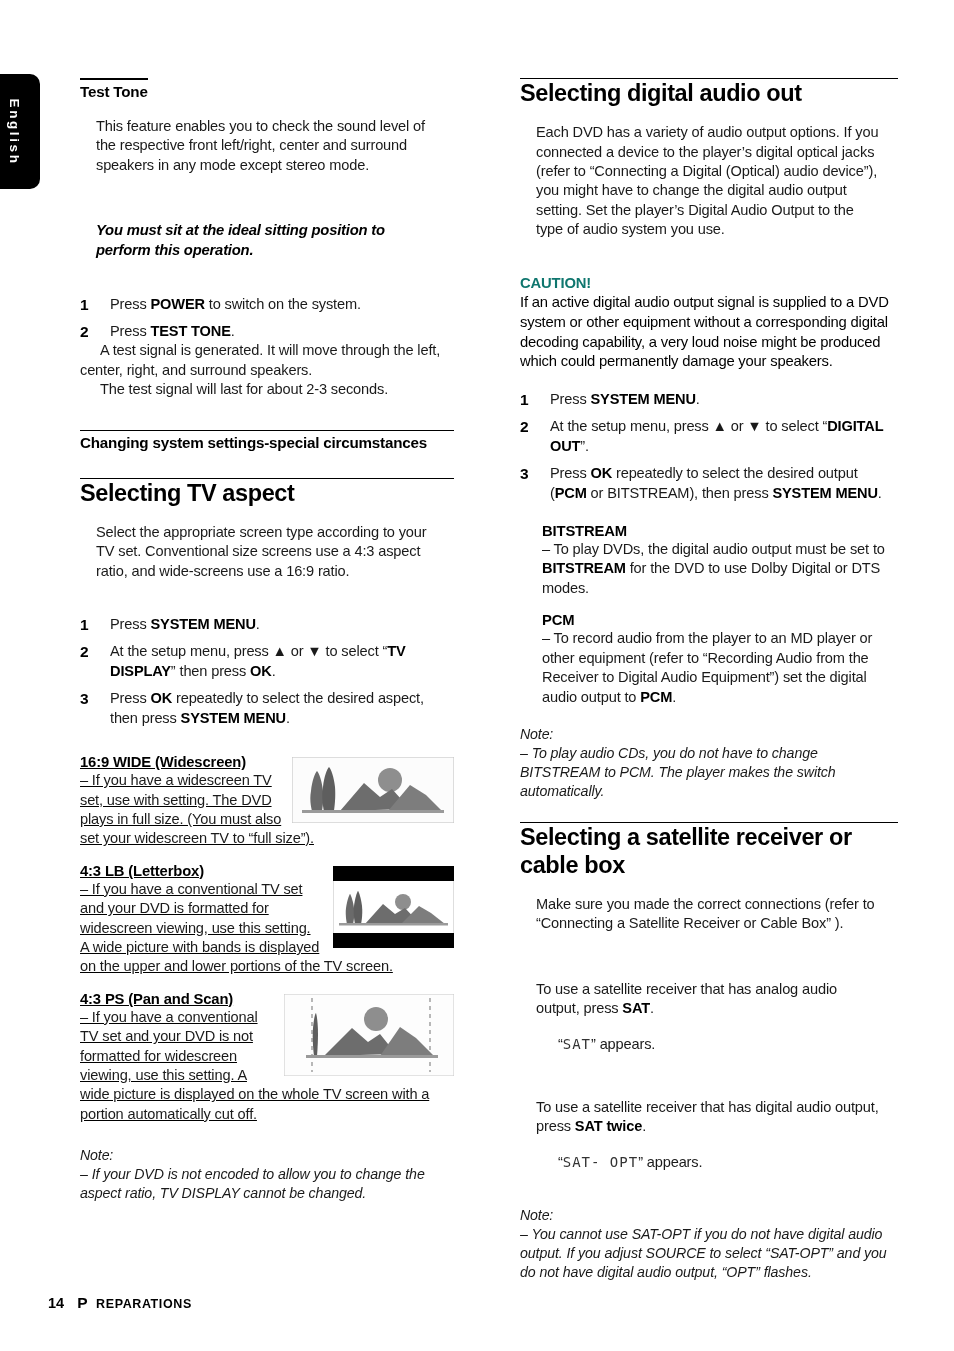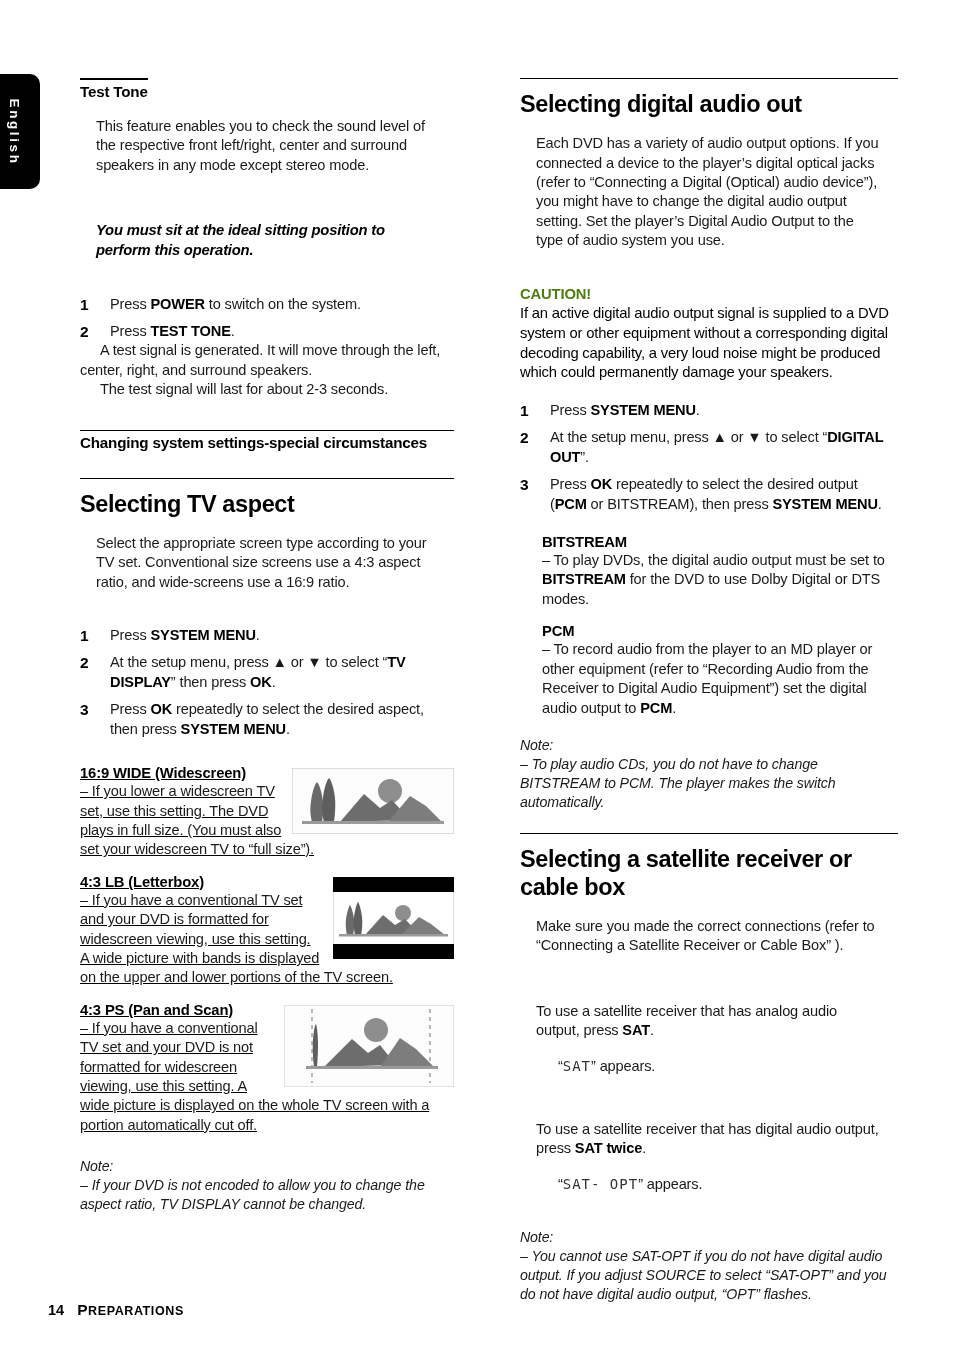--- a/index.html
+++ b/index.html
@@ -73,42 +73,42 @@
     display: block;
     border-top: 1.6px solid #000;
   }
   .section-head {
     font-size: 23.5px;
     font-weight: bold;
     color: #000;
     letter-spacing: -0.4px;
     line-height: 1.16;
     border-top: 1.8px solid #000;
-    padding-top: 12px;
+    padding-top: 1px;
     margin: 0 0 6px 0;
   }
   .opt-head {
     font-size: 14.8px;
     font-weight: bold;
     color: #000;
     margin: 0 0 1px 0;
     letter-spacing: -0.15px;
   }
   .bold-para {
     font-weight: bold;
     font-style: italic;
     font-size: 14.8px;
     line-height: 1.33;
     color: #000;
     letter-spacing: -0.2px;
   }
   .caution-title {
     font-size: 14.8px;
     font-weight: bold;
-    color: #4d7c0f;
+    color: #0f766e;
     margin: 0;
   }
   .caution-body {
     font-size: 14.8px;
     font-weight: normal;
     color: #000;
     line-height: 1.33;
     letter-spacing: -0.2px;
     margin: 0;
   }
@@ -186,37 +186,37 @@
     font-family: "DejaVu Sans Mono", monospace;
     font-size: 14px;
     letter-spacing: 1px;
     color: #333;
   }
 
   
   .footer {
     position: absolute;
     left: 48px;
-    bottom: 32px;
+    bottom: 39px;
     display: flex;
     align-items: baseline;
     gap: 13px;
   }
   .footer .pg {
     font-size: 14.5px;
     font-weight: bold;
     color: #000;
   }
   .footer .ttl {
     font-size: 15.5px;
     font-weight: bold;
     color: #000;
     letter-spacing: 0.6px;
   }
-  .footer .ttl .sc { font-size: 12.5px; }
+  .footer .ttl .sc { font-size: 12.5px; margin-left: 8px; }
 </style>
 </head>
 <body>
 
 <div class="lang-tab">
   <span>English</span>
 </div>
 
 <div class="col col-left">
 
@@ -278,21 +278,21 @@
         <rect x="0" y="0" width="162" height="66" fill="#fcfcfc" stroke="#c8c8c8" stroke-width="1.2"></rect>
         <circle cx="98" cy="23" r="12" fill="#8e8e8e"></circle>
         <path d="M48 54 L72 26 L88 40 L100 32 L118 52 Z" fill="#6d6d6d"></path>
         <path d="M96 54 L118 28 L134 38 L150 54 Z" fill="#7d7d7d"></path>
         <path d="M20 54 C20 54 17 44 19 34 C20 24 23 16 25 14 C27 16 30 24 31 34 C32 44 30 54 30 54 Z" fill="#6a6a6a"></path>
         <path d="M32 54 C32 54 29 42 31 30 C32 20 35 12 37 10 C39 12 42 20 43 30 C44 42 42 54 42 54 Z" fill="#5e5e5e"></path>
         <rect x="10" y="53" width="142" height="3" fill="#9a9a9a"></rect>
       </svg>
     </div>
     <div class="opt-head">16:9 WIDE (Widescreen)</div>
-    <div class="opt-text">–   If you lower a widescreen TV set, use this setting. The DVD plays in full size. (You must also set your widescreen TV to “full size”).</div>
+    <div class="opt-text">–   If you have a widescreen TV set, use with setting. The DVD plays in full size. (You must also set your widescreen TV to “full size”).</div>
   </div>
 
   <div class="sp-14"></div>
 
   
   <div class="opt-block">
     <div class="img-lb">
       <svg viewBox="0 0 121 82" width="121" height="82" preserveAspectRatio="none">
         <rect x="0" y="0" width="121" height="82" fill="#ffffff" stroke="#bdbdbd" stroke-width="1"></rect>
         <rect x="0" y="0" width="121" height="15" fill="#000000"></rect>

